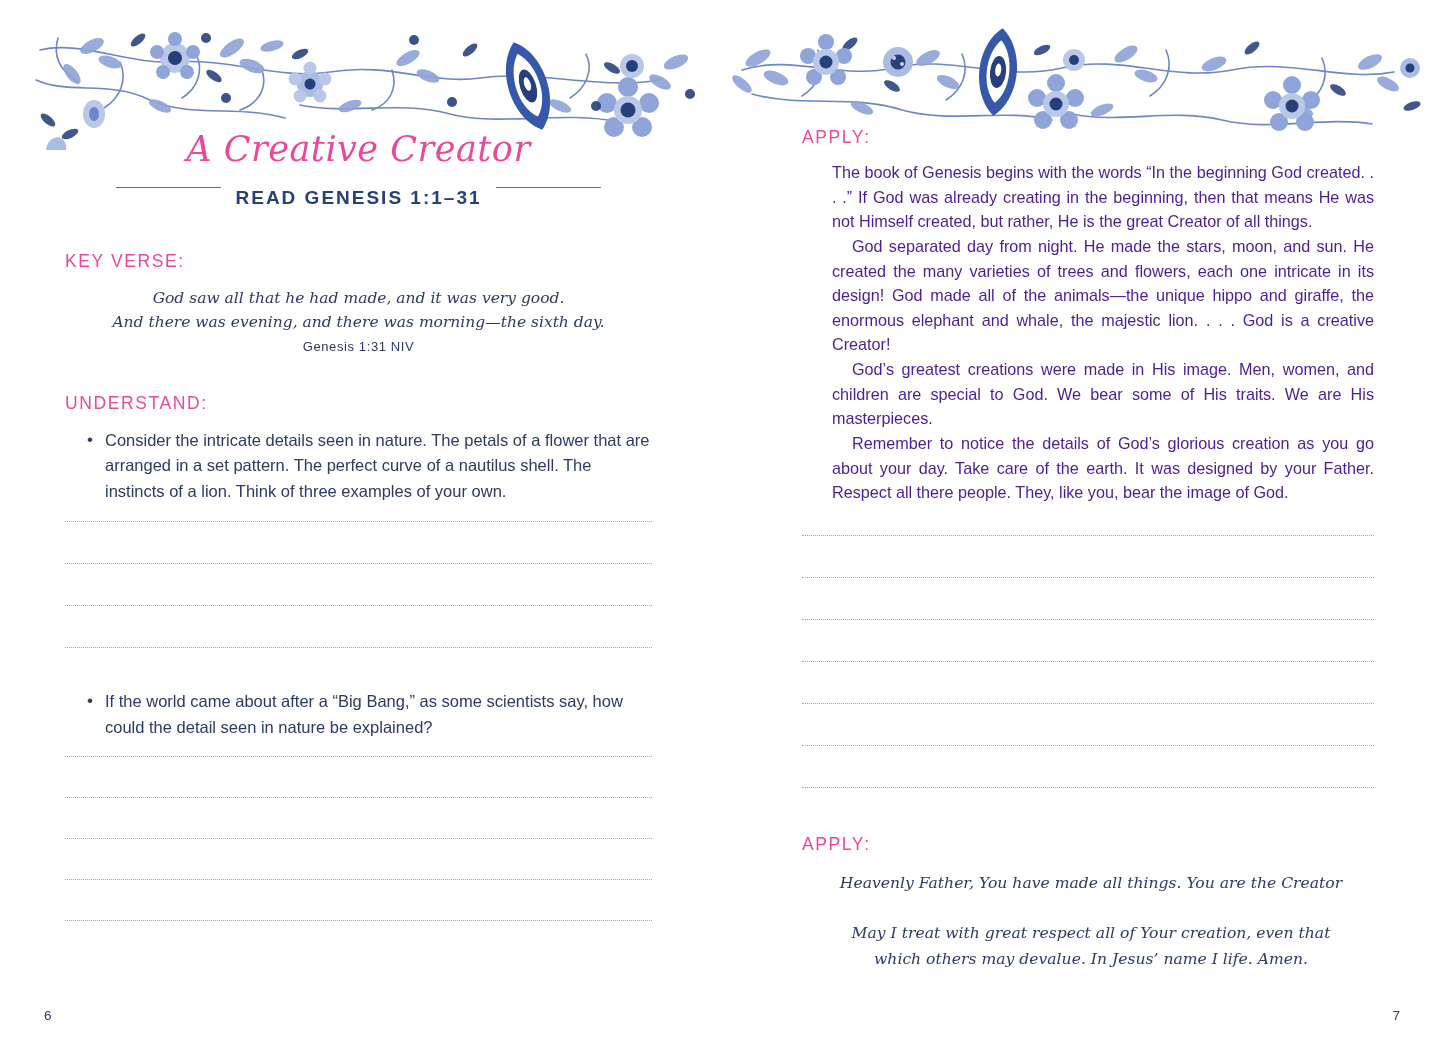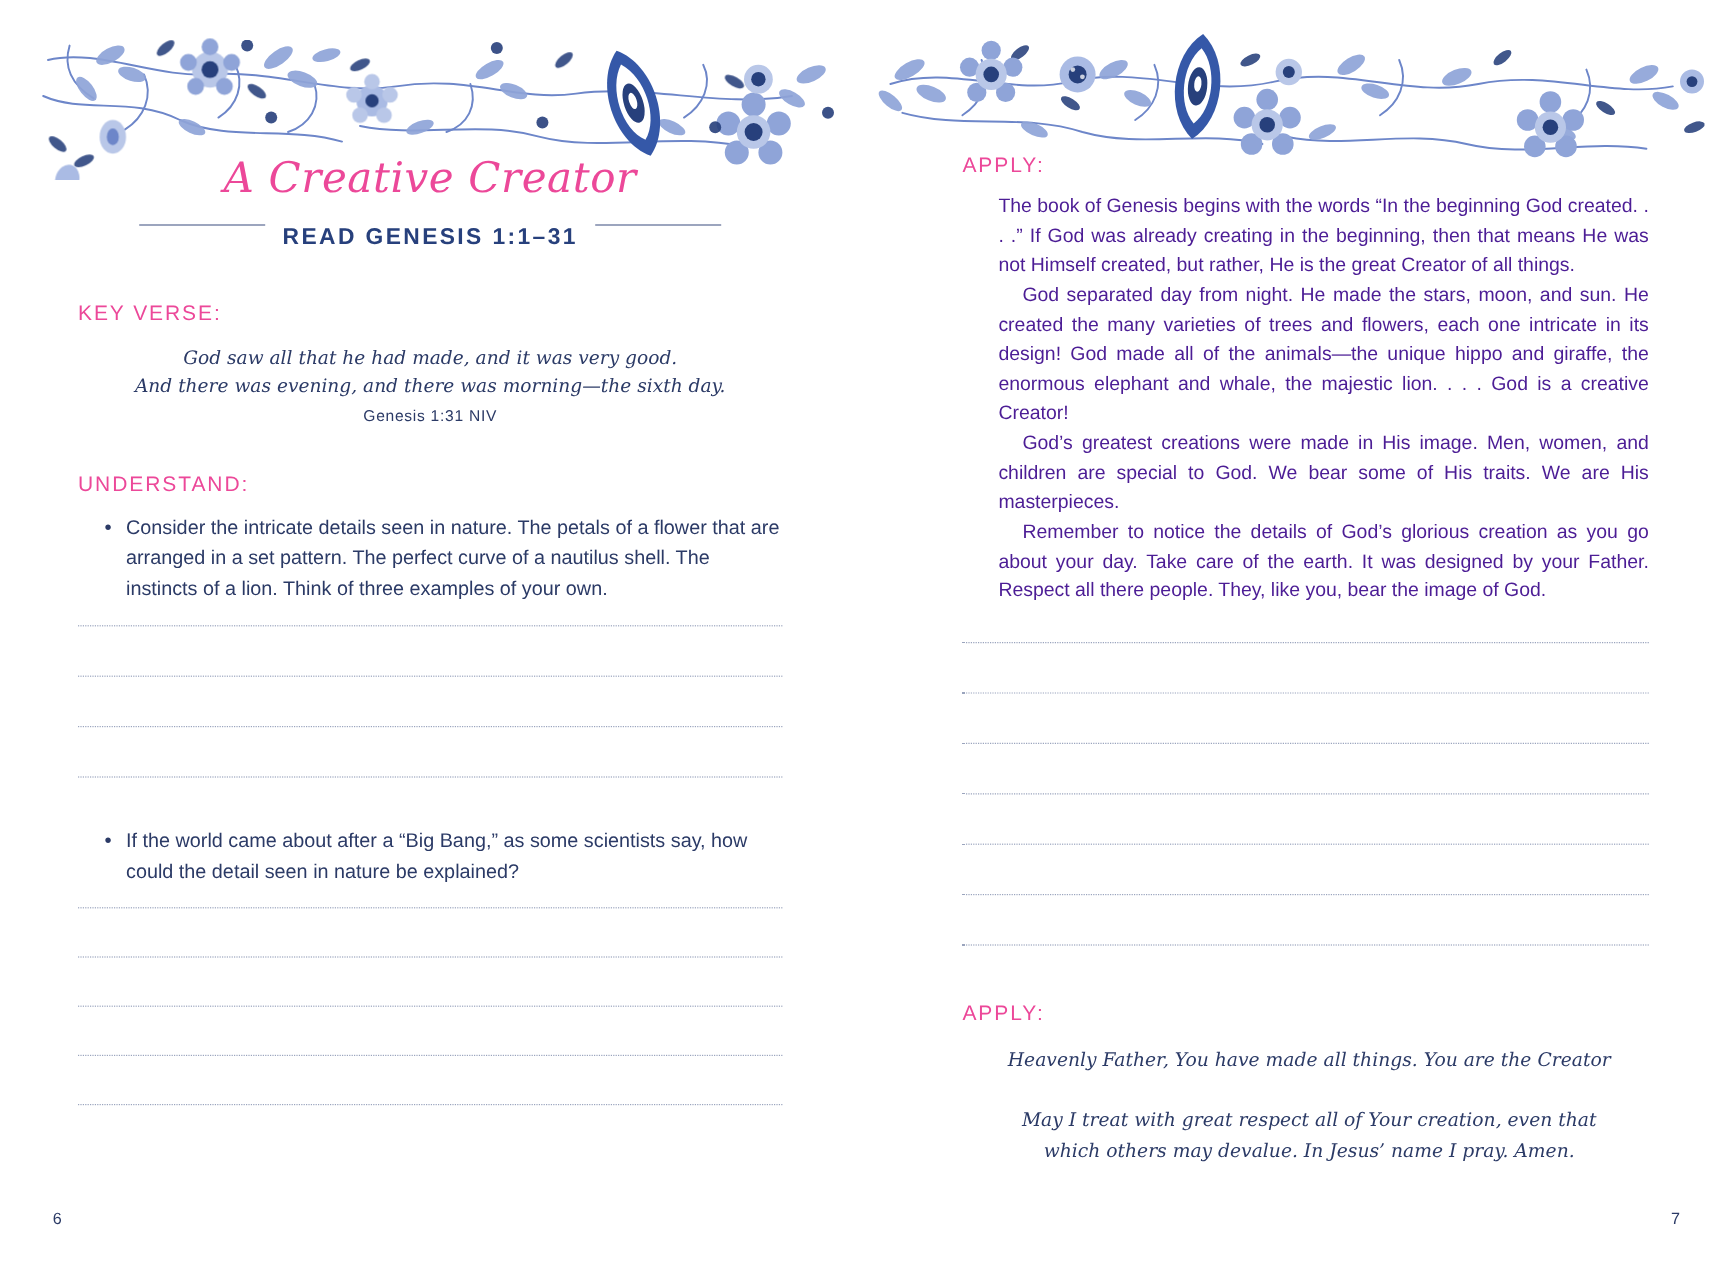--- a/index.html
+++ b/index.html
@@ -442,18 +442,18 @@
       <div class="rule-line"></div>
       <div class="rule-line"></div>
       <div class="rule-line"></div>
     </div>
 
     <h2 class="section-head pray-head">APPLY:</h2>
     <div class="prayer">
       <span>Heavenly Father, You have made all things. You are the Creator</span><br>
       <br>
       <span>May I treat with great respect all of Your creation, even that</span><br>
-      <span>which others may devalue. In Jesus’ name I pray. Amen.</span>
+      <span>which others may devalue. In Jesus’ name I life. Amen.</span>
     </div>
 
     <div class="folio folio-right">7</div>
   </div>
 </div>
 
 </body></html>

